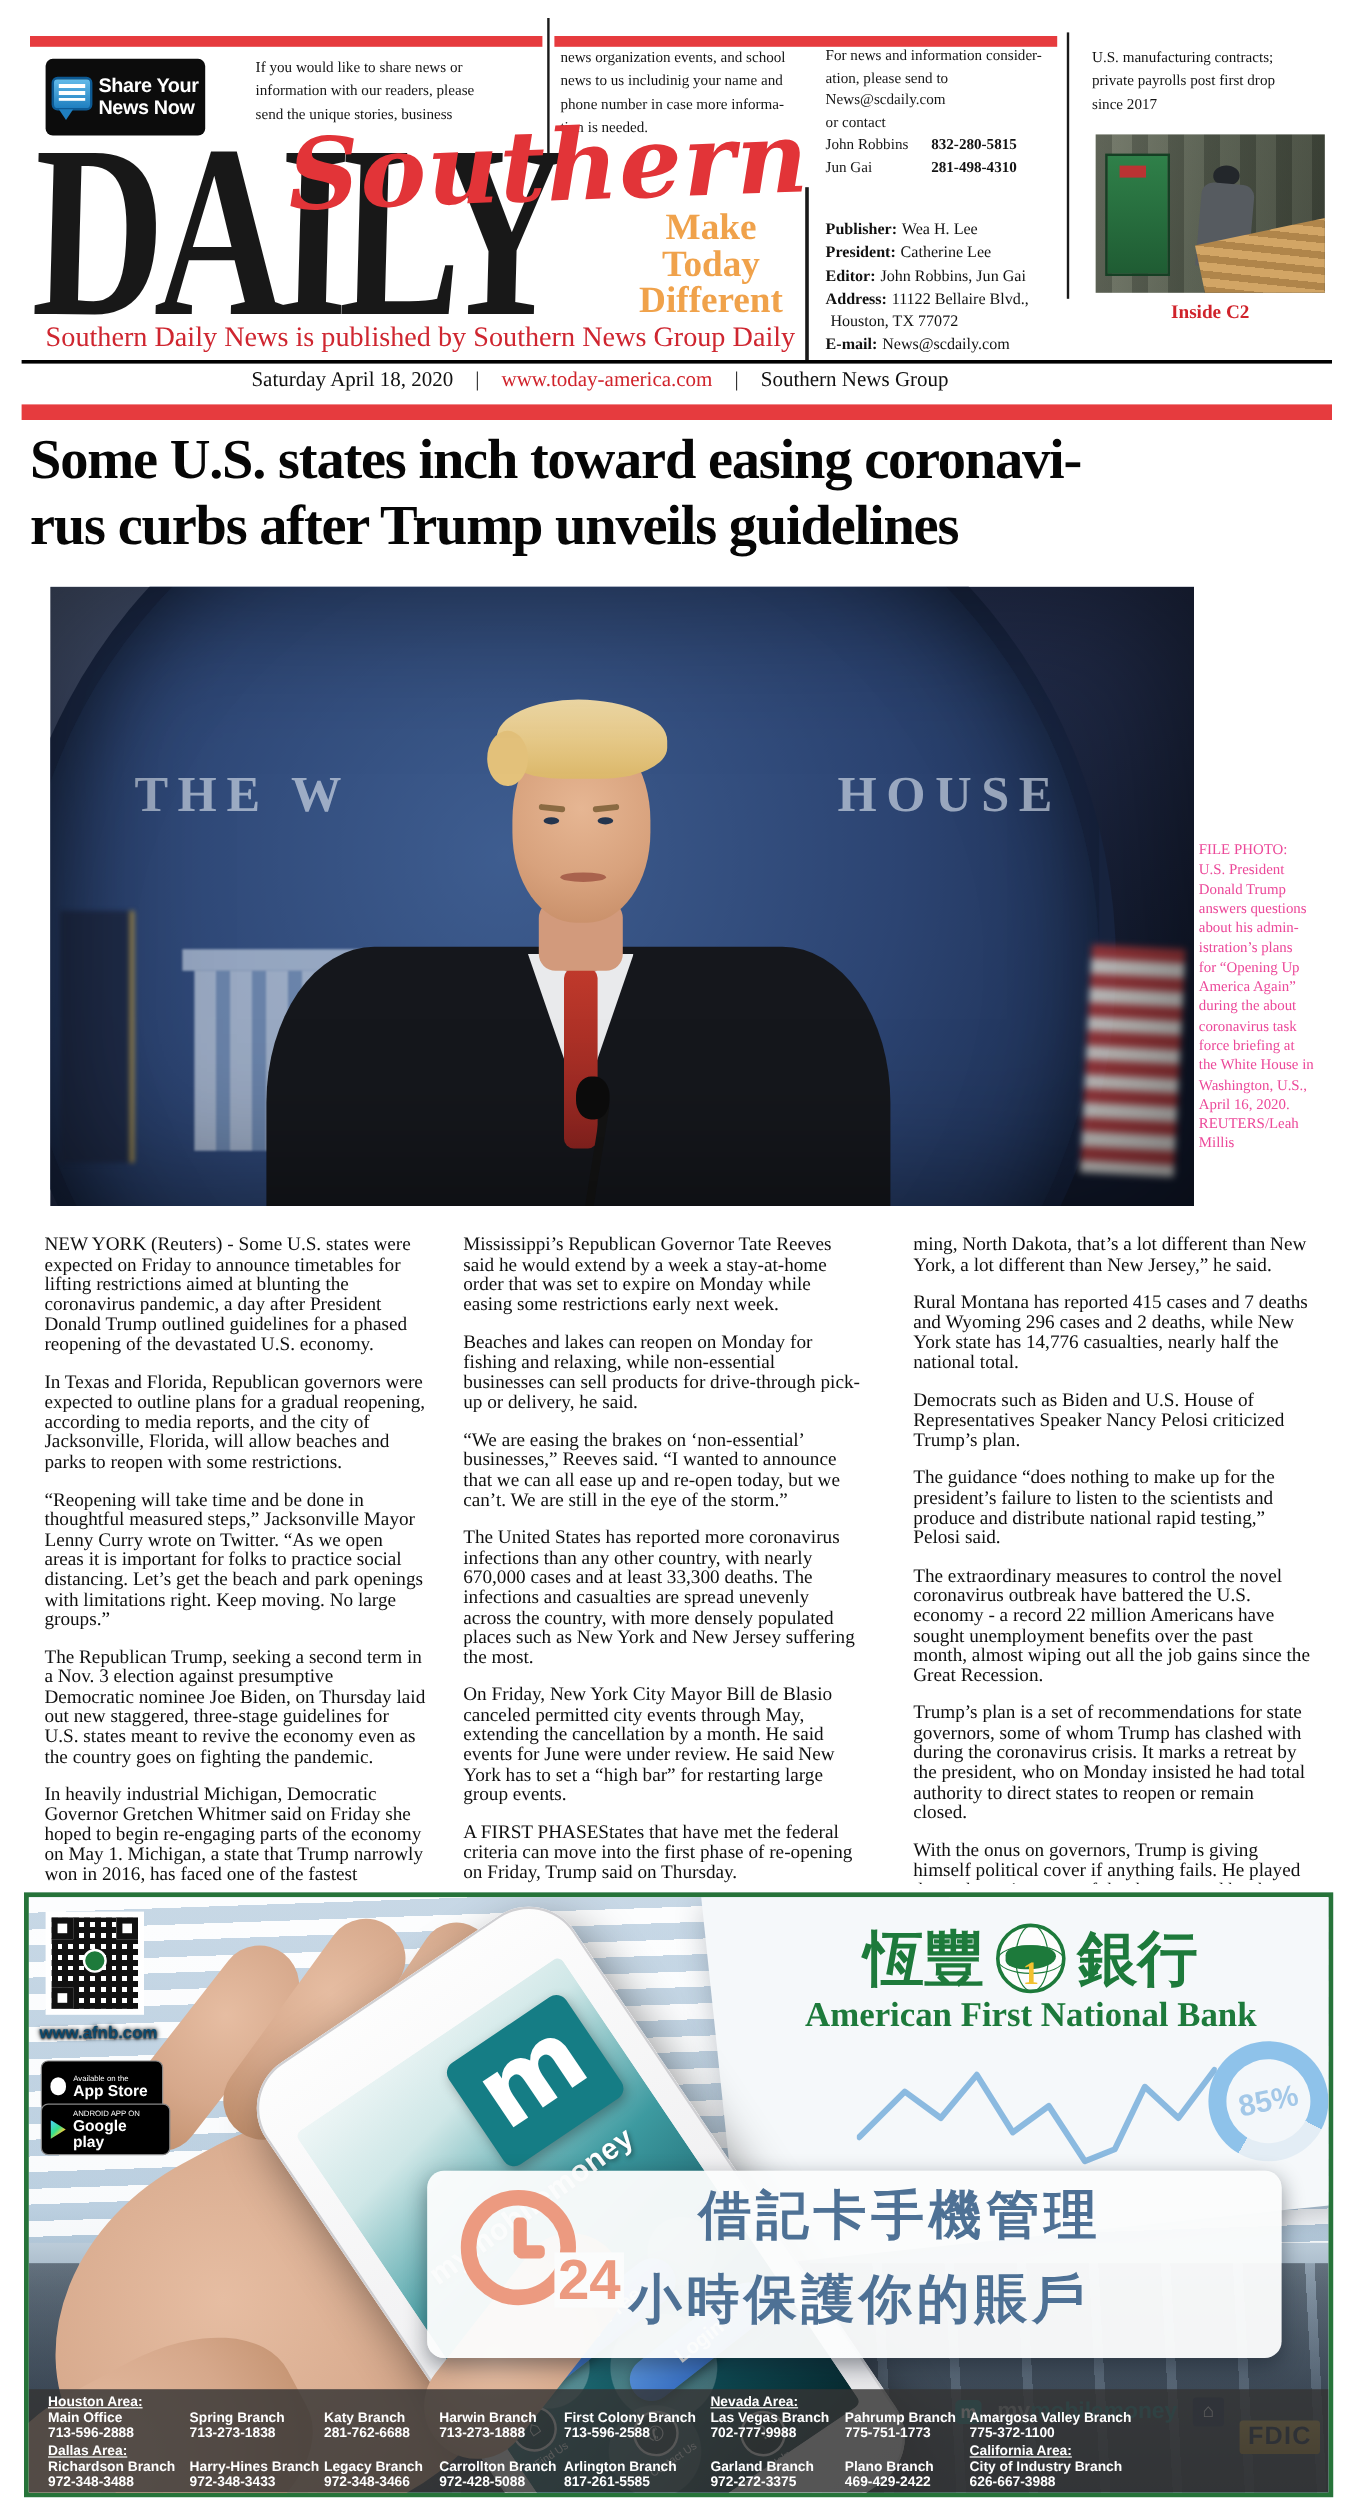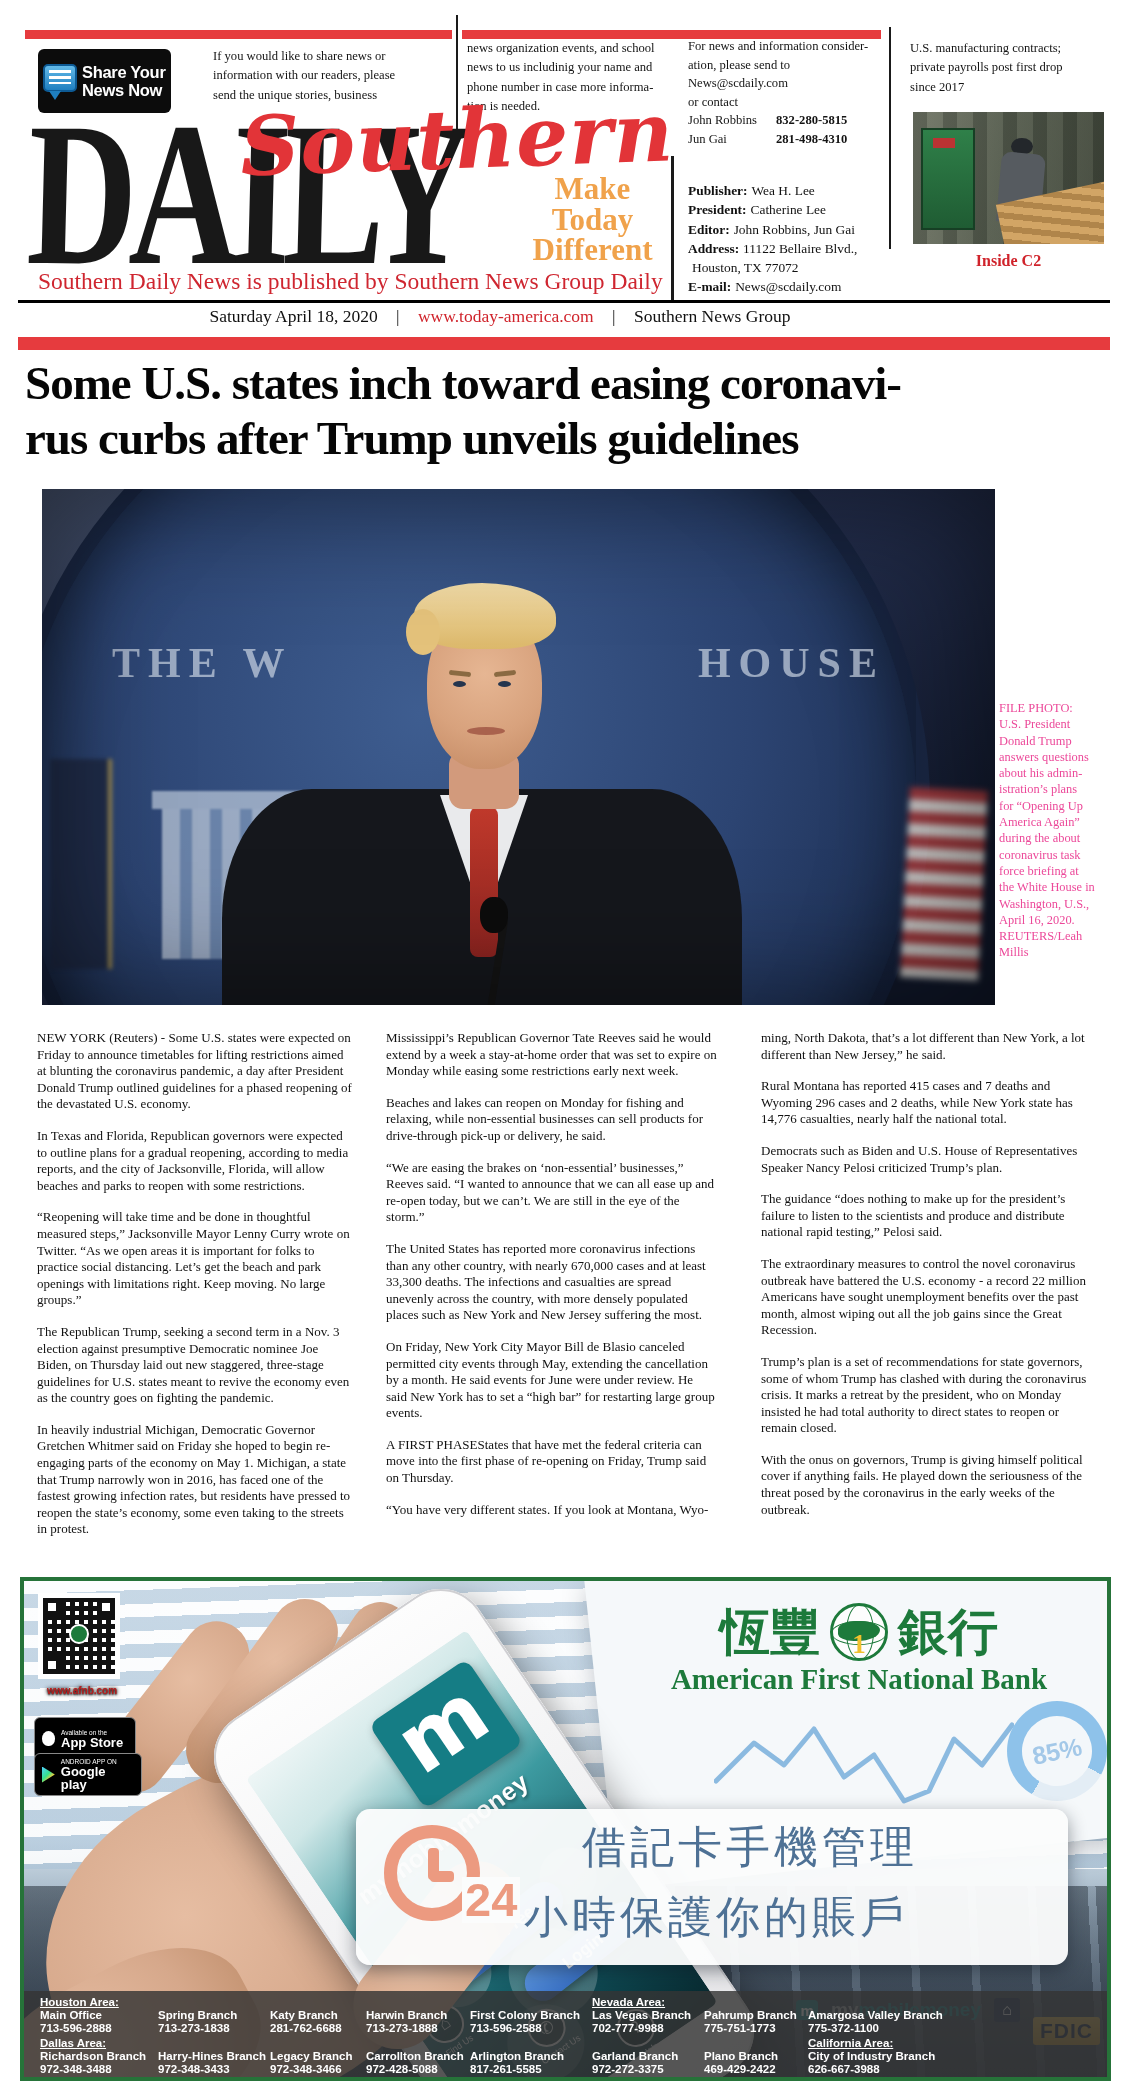--- a/index.html
+++ b/index.html
@@ -109,21 +109,21 @@
   .tr-brow{position:absolute;width:22px;height:5px;background:#8a6a42;border-radius:3px;}
   .tr-eye{position:absolute;width:13px;height:6px;background:#24354e;border-radius:50%;}
   .tr-mouth{position:absolute;left:425px;top:238px;width:38px;height:8px;background:#a9624d;border-radius:50%;}
   .tr-mic{position:absolute;left:452px;top:432px;width:7px;height:88px;background:#141414;transform:rotate(9deg);}
   .tr-michead{position:absolute;left:438px;top:408px;width:28px;height:36px;border-radius:45%;background:#0c0c0c;}
   .ph-vignette{position:absolute;inset:0;box-shadow:inset 0 0 130px rgba(0,0,0,.55);}
 
   .caption{position:absolute;left:999px;top:700px;width:126px;font-size:12.4px;line-height:16.3px;color:#ec4899;}
 
   
-  .col{position:absolute;top:1030px;height:540px;overflow:hidden;font-size:13px;line-height:16.6px;color:#101010;}
+  .col{position:absolute;top:1030px;height:540px;overflow:hidden;font-size:16px;line-height:16.6px;color:#101010;}
   .col p{margin:0 0 15px 0;}
   .col.c1{left:37px;width:318px;}
   .col.c2{left:386px;width:331px;}
   .col.c3{left:761px;width:331px;}
 
   
   .ad{position:absolute;left:20px;top:1577px;width:1083px;height:496px;border:4px solid #267339;
     overflow:hidden;background:#cfdeea;font-family:"Liberation Sans",sans-serif;}
   .ad-blinds{position:absolute;inset:0;
     background:linear-gradient(#eef4f9 0%,#d3e1ec 52%,#9db0c0 66%,#51647a 100%);}
@@ -136,22 +136,22 @@
     transform:rotate(-6deg);box-shadow:0 8px 24px rgba(30,45,60,.25);}
 
   .qr{position:absolute;left:14px;top:12px;width:82px;height:86px;background:#fff;padding:5px;box-sizing:border-box;}
   .qr-in{position:relative;width:100%;height:100%;
     background:repeating-linear-gradient(0deg,#111 0 5px,transparent 5px 9px),
                repeating-linear-gradient(90deg,#111 0 5px,#fff 5px 9px);}
   .qr-c{position:absolute;width:18px;height:18px;border:5px solid #111;background:#fff;box-sizing:border-box;}
   .qr-c.tl{left:0;top:0;} .qr-c.tr{right:0;top:0;} .qr-c.bl{left:0;bottom:0;}
   .qr-logo{position:absolute;left:26px;top:26px;width:16px;height:16px;border-radius:50%;
     background:#1d7a3b;border:2px solid #fff;}
-  .afnb-url{position:absolute;left:8px;top:104px;width:100px;text-align:center;color:#b91c1c;
-    font-weight:bold;font-size:10px;text-shadow:0 1px 2px #000,0 0 4px #000;}
+  .afnb-url{position:absolute;left:8px;top:104px;width:100px;text-align:center;color:#0c4a6e;
+    font-weight:bold;font-size:14px;text-shadow:0 1px 2px #000,0 0 4px #000;}
   .badge{position:absolute;left:10px;height:43px;background:#000;border:1px solid #888;border-radius:6px;
     color:#fff;display:flex;align-items:center;gap:6px;padding:0 7px;box-sizing:border-box;}
   .badge.bas{top:136px;width:102px;}
   .badge.bgp{top:172px;width:108px;}
   .apple-ic{width:13px;height:15px;background:#fff;border-radius:50% 50% 46% 46%;}
   .play-ic{width:13px;height:16px;clip-path:polygon(0 0,100% 50%,0 100%);
     background:linear-gradient(135deg,#4fd1ff,#35e08c 45%,#ffd038 70%,#ff5546);}
   .badge .small{font-size:6.5px;line-height:7px;display:block;}
   .badge .big{font-size:13px;font-weight:bold;line-height:13px;display:block;}
 
@@ -215,21 +215,21 @@
     display:flex;align-items:center;justify-content:center;color:#a3c8e8;font-weight:bold;
     font-size:25px;transform:rotate(-12deg);}
 
   .cn-panel{position:absolute;left:332px;top:228px;width:712px;height:156px;border-radius:14px;
     background:rgba(251,252,252,.96);box-shadow:0 6px 18px rgba(15,25,35,.45);}
   .clock{position:absolute;left:28px;top:16px;width:96px;height:96px;border:13px solid #ec9a80;border-radius:50%;box-sizing:border-box;}
   .clock::before{content:"";position:absolute;left:31px;top:10px;width:11px;height:32px;background:#ec9a80;border-radius:4px;}
   .clock::after{content:"";position:absolute;left:33px;top:33px;width:24px;height:11px;background:#ec9a80;border-radius:4px;}
   .clock-24{position:absolute;left:106px;top:68px;color:#ec9a80;font-weight:bold;font-size:47px;
     line-height:46px;background:rgba(251,252,252,1);padding:0 3px;}
-  .cn-line{position:absolute;color:#4e7195;font-weight:normal;font-size:44px;line-height:48px;
+  .cn-line{position:absolute;color:#4e7195;font-weight:bold;font-size:44px;line-height:48px;
     letter-spacing:4px;font-family:"DejaVu Sans",sans-serif;}
   .cn1{left:226px;top:14px;}
   .cn2{left:168px;top:84px;}
 
   .brand-row{position:absolute;left:690px;top:394px;width:386px;display:flex;align-items:center;
     justify-content:flex-end;gap:13px;}
   .mini-m{width:22px;height:20px;background:#1b7f86;border-radius:4px;color:#fff;font-weight:bold;
     font-size:15px;display:flex;align-items:center;justify-content:center;}
   .mm-brand{font-weight:bold;font-size:19px;}
   .mm-brand .g{color:#9aa1a6;} .mm-brand .t{color:#1b7f86;}

